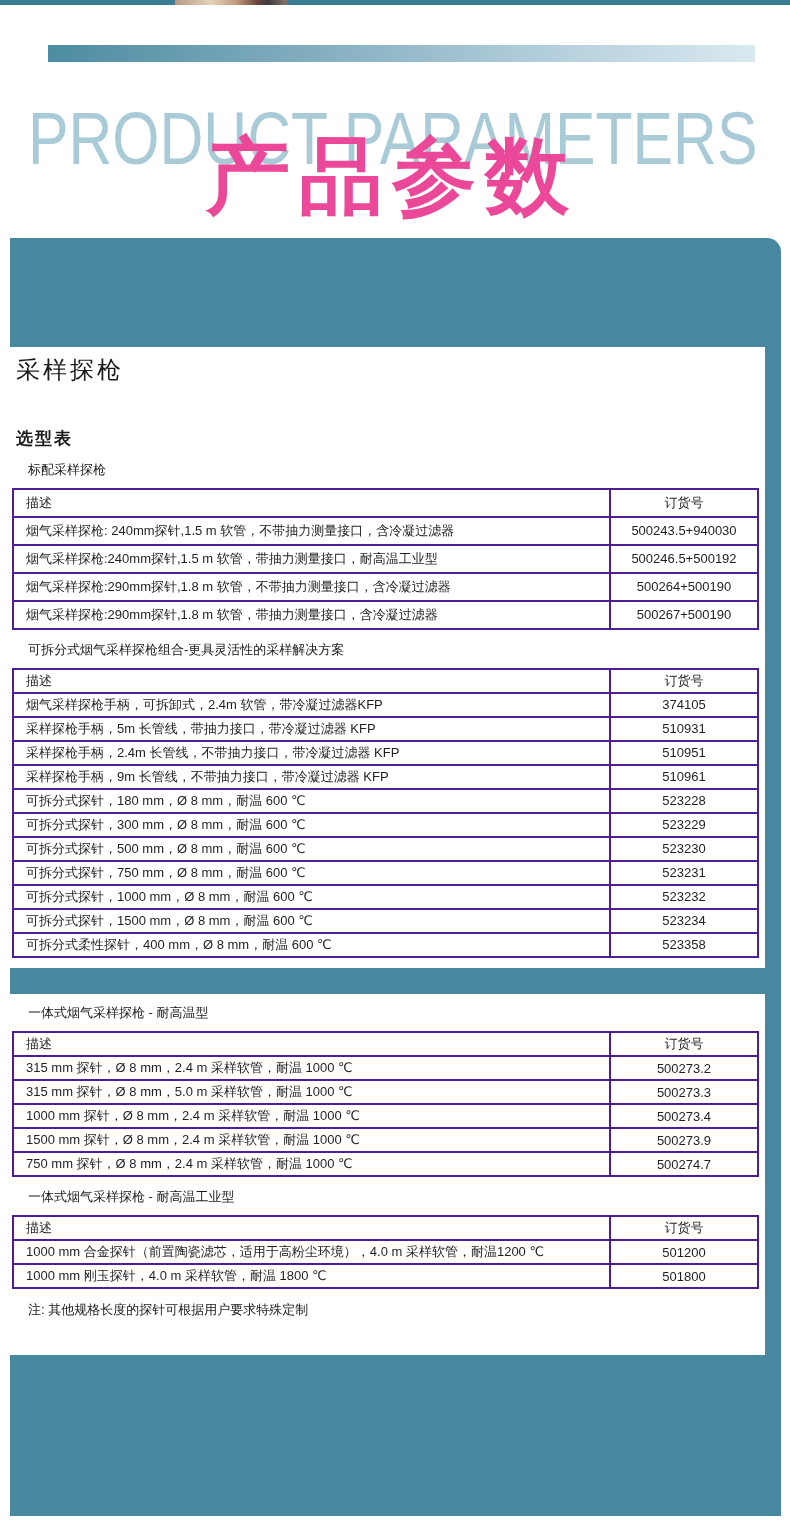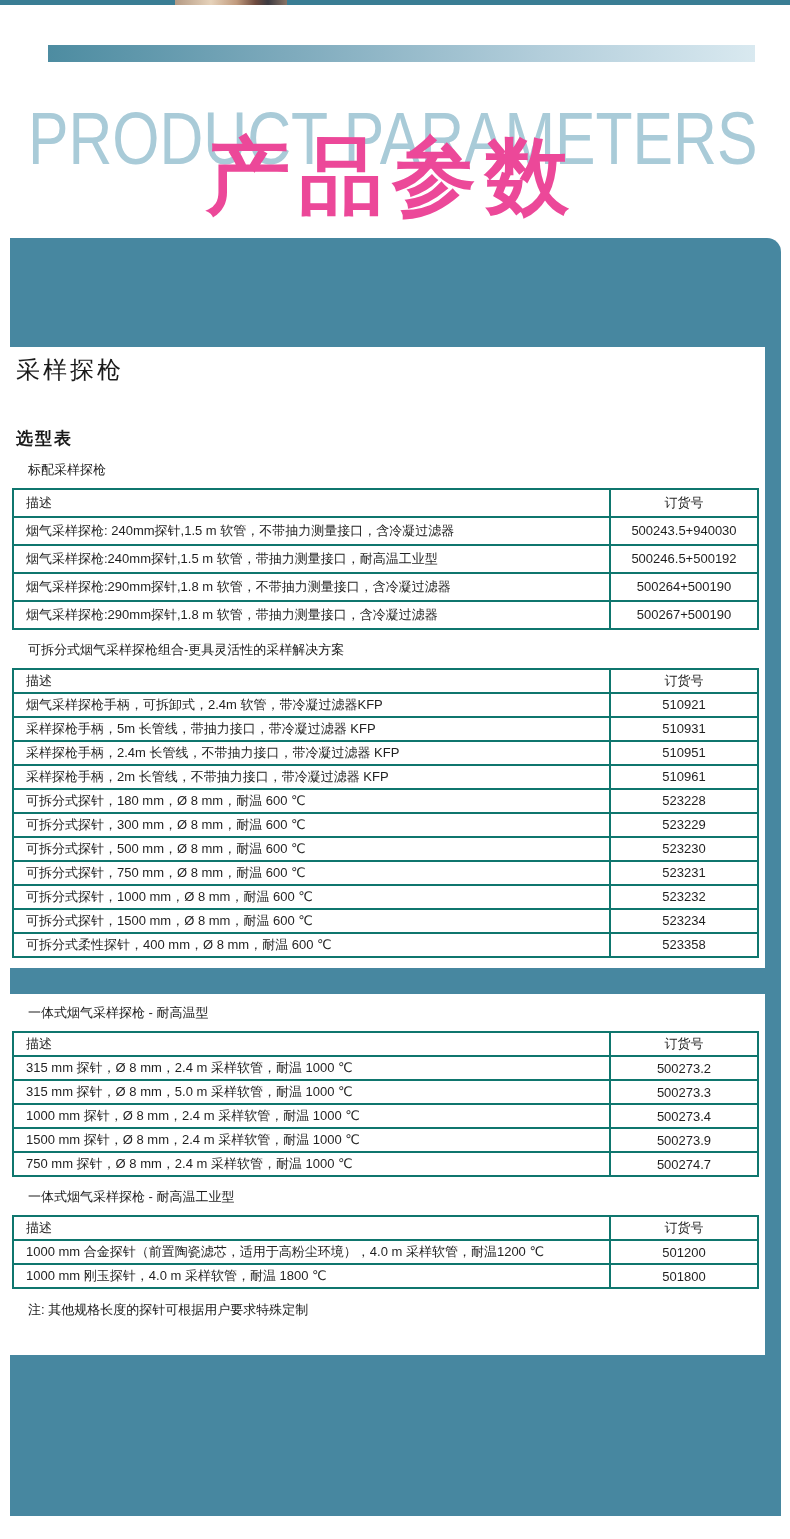--- a/index.html
+++ b/index.html
@@ -47,21 +47,21 @@
     margin:42px 0 0 6px;font-size:17px;font-weight:700;letter-spacing:2px;
   }
   .section-heading{
     margin:11px 0 9px 18px;font-size:13px;font-weight:400;color:#1a1a1a;
   }
   .card-2 .section-heading:first-child{margin-top:10px;}
   table.spec-table{
     border-collapse:collapse;margin-left:2px;width:745px;table-layout:fixed;
   }
   .spec-table th,.spec-table td{
-    border:2px solid #0f766e;font-size:13px;font-weight:400;color:#1f1f1f;
+    border:2px solid #4c1d95;font-size:13px;font-weight:400;color:#1f1f1f;
     background:#ffffff;overflow:hidden;white-space:nowrap;
   }
   .spec-table .desc{text-align:left;padding:0 4px 0 12px;}
   .spec-table .order{text-align:center;padding:0 2px;}
   .spec-table.tall th,.spec-table.tall td{height:26px;}
   .spec-table.compact th,.spec-table.compact td{height:22px;}
   .note{margin:12px 0 0 18px;font-size:13px;color:#1a1a1a;}
 </style>
 </head>
 <body>
@@ -120,32 +120,32 @@
         </colgroup>
         <thead>
           <tr>
             <th class="desc">描述</th>
             <th class="order">订货号</th>
           </tr>
         </thead>
         <tbody>
           <tr>
             <td class="desc">烟气采样探枪手柄，可拆卸式，2.4m 软管，带冷凝过滤器KFP</td>
-            <td class="order">510921</td>
+            <td class="order">374105</td>
           </tr>
           <tr>
             <td class="desc">采样探枪手柄，5m 长管线，带抽力接口，带冷凝过滤器 KFP</td>
             <td class="order">510931</td>
           </tr>
           <tr>
             <td class="desc">采样探枪手柄，2.4m 长管线，不带抽力接口，带冷凝过滤器 KFP</td>
             <td class="order">510951</td>
           </tr>
           <tr>
-            <td class="desc">采样探枪手柄，2m 长管线，不带抽力接口，带冷凝过滤器 KFP</td>
+            <td class="desc">采样探枪手柄，9m 长管线，不带抽力接口，带冷凝过滤器 KFP</td>
             <td class="order">510961</td>
           </tr>
           <tr>
             <td class="desc">可拆分式探针，180 mm，Ø 8 mm，耐温 600 ℃</td>
             <td class="order">523228</td>
           </tr>
           <tr>
             <td class="desc">可拆分式探针，300 mm，Ø 8 mm，耐温 600 ℃</td>
             <td class="order">523229</td>
           </tr>

